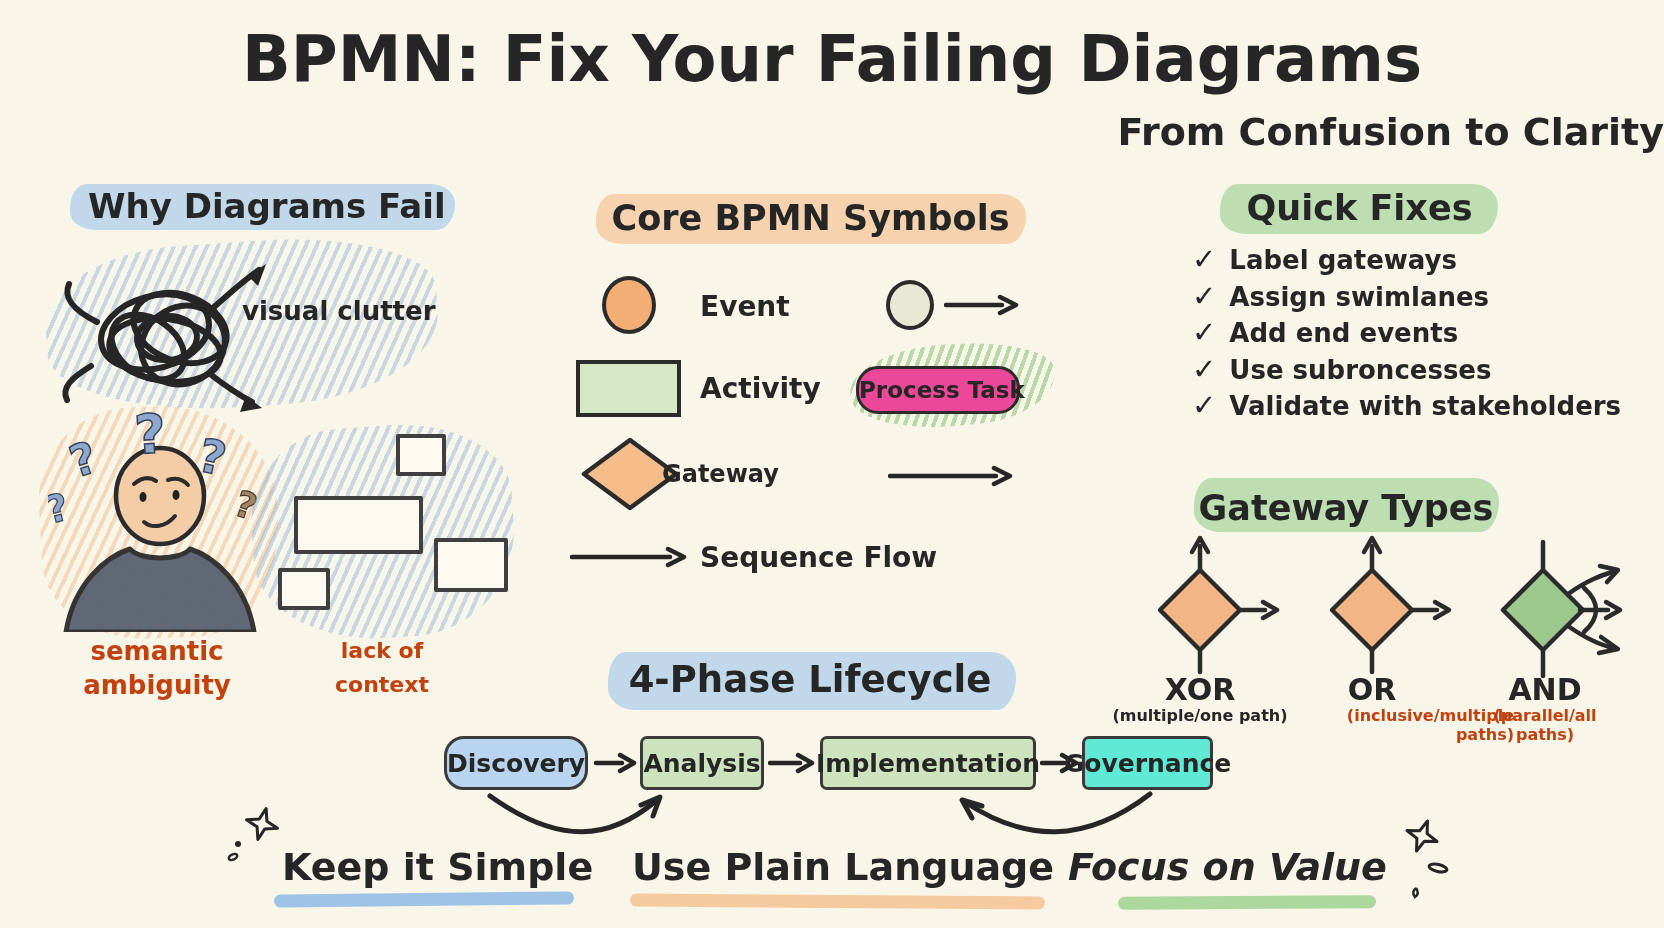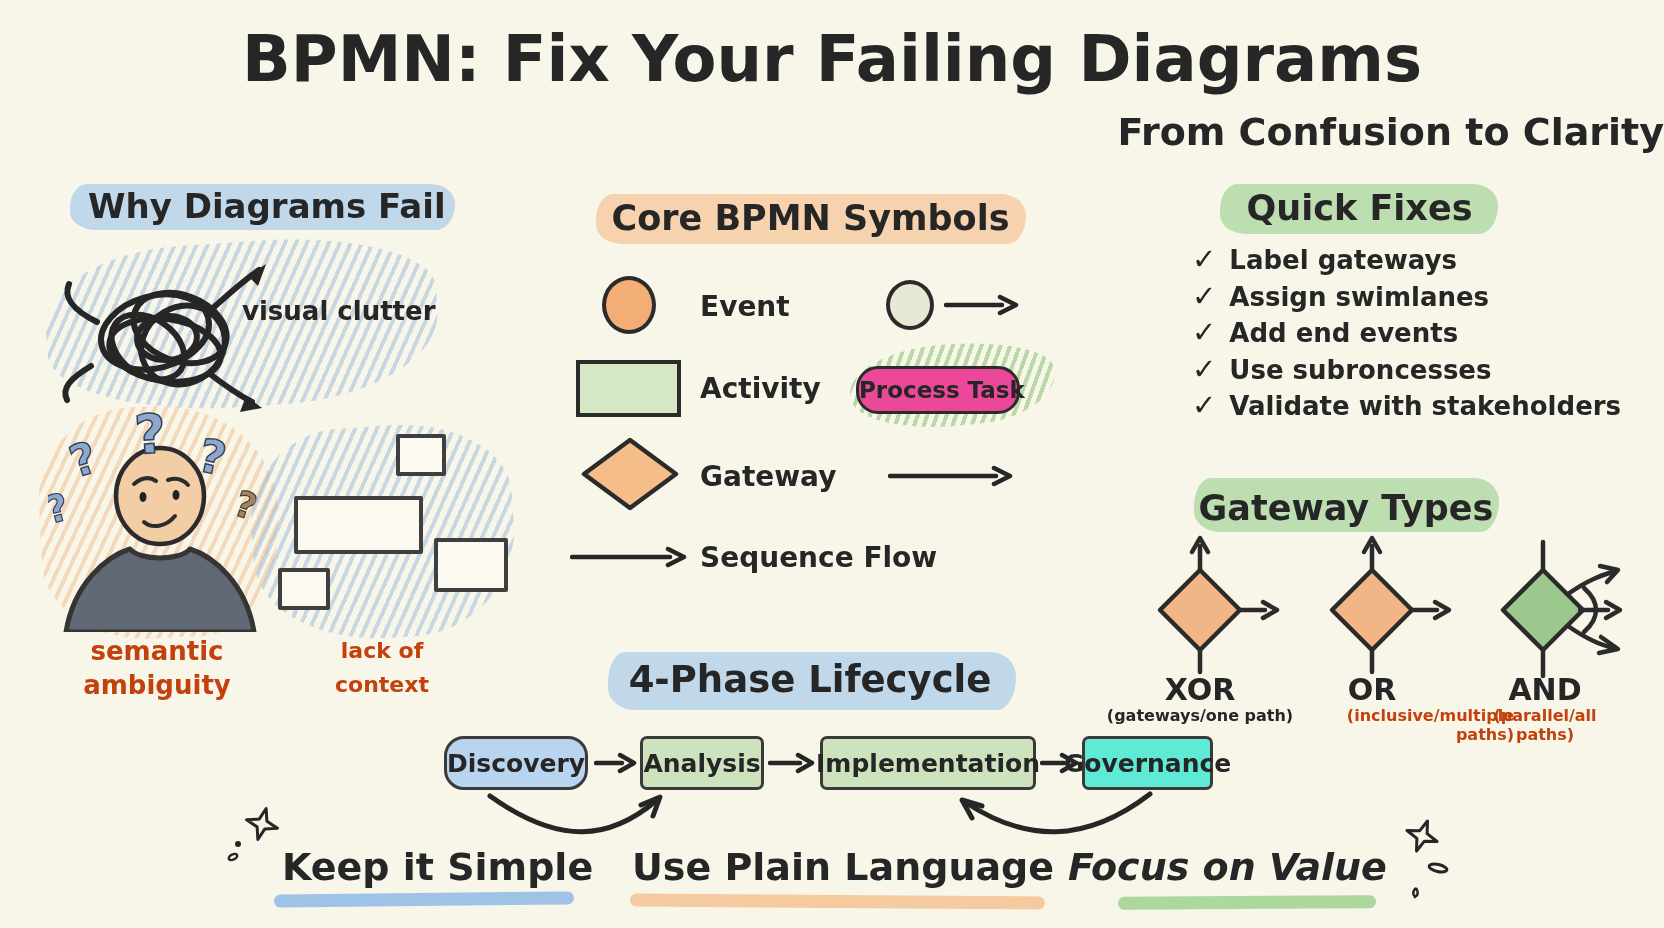--- a/index.html
+++ b/index.html
@@ -101,21 +101,21 @@
   </svg>
 
   <div class="abs" style="left:576px;top:360px;width:105px;height:57px;border:4px solid #2b2b2b;background:#d6e7c5;box-sizing:border-box;"></div>
   <div class="abs txt" style="left:700px;top:372px;font-size:28px;">Activity</div>
   <div class="scribble-green abs" style="left:850px;top:344px;width:205px;height:82px;"></div>
   <div class="abs txt center" style="left:856px;top:366px;width:164px;height:48px;border:3.5px solid #2b2b2b;border-radius:22px;background:#ec4899;box-sizing:border-box;font-size:23px;line-height:42px;">Process Task</div>
 
   <svg class="abs" style="left:580px;top:436px;" width="100" height="76" viewBox="0 0 100 76">
     <polygon points="50,4 96,38 50,72 4,38" fill="#f4bd8a" stroke="#2b2b2b" stroke-width="4.5" stroke-linejoin="round"></polygon>
   </svg>
-  <div class="abs txt" style="left:700px;top:460px;font-size:28px;">Gateway</div>
+  <div class="abs txt" style="left:662px;top:460px;font-size:24px;">Gateway</div>
   <svg class="abs" style="left:888px;top:465px;" width="126" height="22" viewBox="0 0 126 22">
     <path d="M2,11 L108,11" stroke="#262626" stroke-width="4.5" stroke-linecap="round" fill="none"></path>
     <path d="M106,3 L122,11 L106,19" stroke="#262626" stroke-width="4.5" stroke-linecap="round" stroke-linejoin="round" fill="none"></path>
   </svg>
 
   <svg class="abs" style="left:570px;top:546px;" width="118" height="22" viewBox="0 0 118 22">
     <path d="M2,11 L100,11" stroke="#262626" stroke-width="4.5" stroke-linecap="round" fill="none"></path>
     <path d="M98,3 L114,11 L98,19" stroke="#262626" stroke-width="4.5" stroke-linecap="round" stroke-linejoin="round" fill="none"></path>
   </svg>
   <div class="abs txt" style="left:700px;top:541px;font-size:28px;">Sequence Flow</div>
@@ -153,21 +153,21 @@
     <g stroke="#2b2b2b" stroke-width="4.5" stroke-linecap="round" stroke-linejoin="round" fill="none">
       <path d="M75,38 L75,14"></path>
         <path d="M67,20 L75,6 L83,20"></path>
       <path d="M113,78 L140,78"></path>
         <path d="M138,70 L152,78 L138,86"></path>
       <path d="M75,118 L75,140"></path>
       <polygon points="75,38 115,78 75,118 35,78" fill="#f2b585"></polygon>
     </g>
   </svg>
   <div class="abs txt center gw-name" style="left:1125px;top:672px;width:150px;">XOR</div>
-  <div class="abs txt center gw-desc" style="left:1090px;top:706px;width:220px;">(gateways/one path)</div>
+  <div class="abs txt center gw-desc" style="left:1090px;top:706px;width:220px;">(multiple/one path)</div>
 
   <svg class="abs" style="left:1297px;top:532px;" width="160" height="150" viewBox="0 0 160 150">
     <g stroke="#2b2b2b" stroke-width="4.5" stroke-linecap="round" stroke-linejoin="round" fill="none">
       <path d="M75,38 L75,14"></path>
         <path d="M67,20 L75,6 L83,20"></path>
       <path d="M113,78 L140,78"></path>
         <path d="M138,70 L152,78 L138,86"></path>
       <path d="M75,118 L75,140"></path>
       <polygon points="75,38 115,78 75,118 35,78" fill="#f2b585"></polygon>
     </g>

